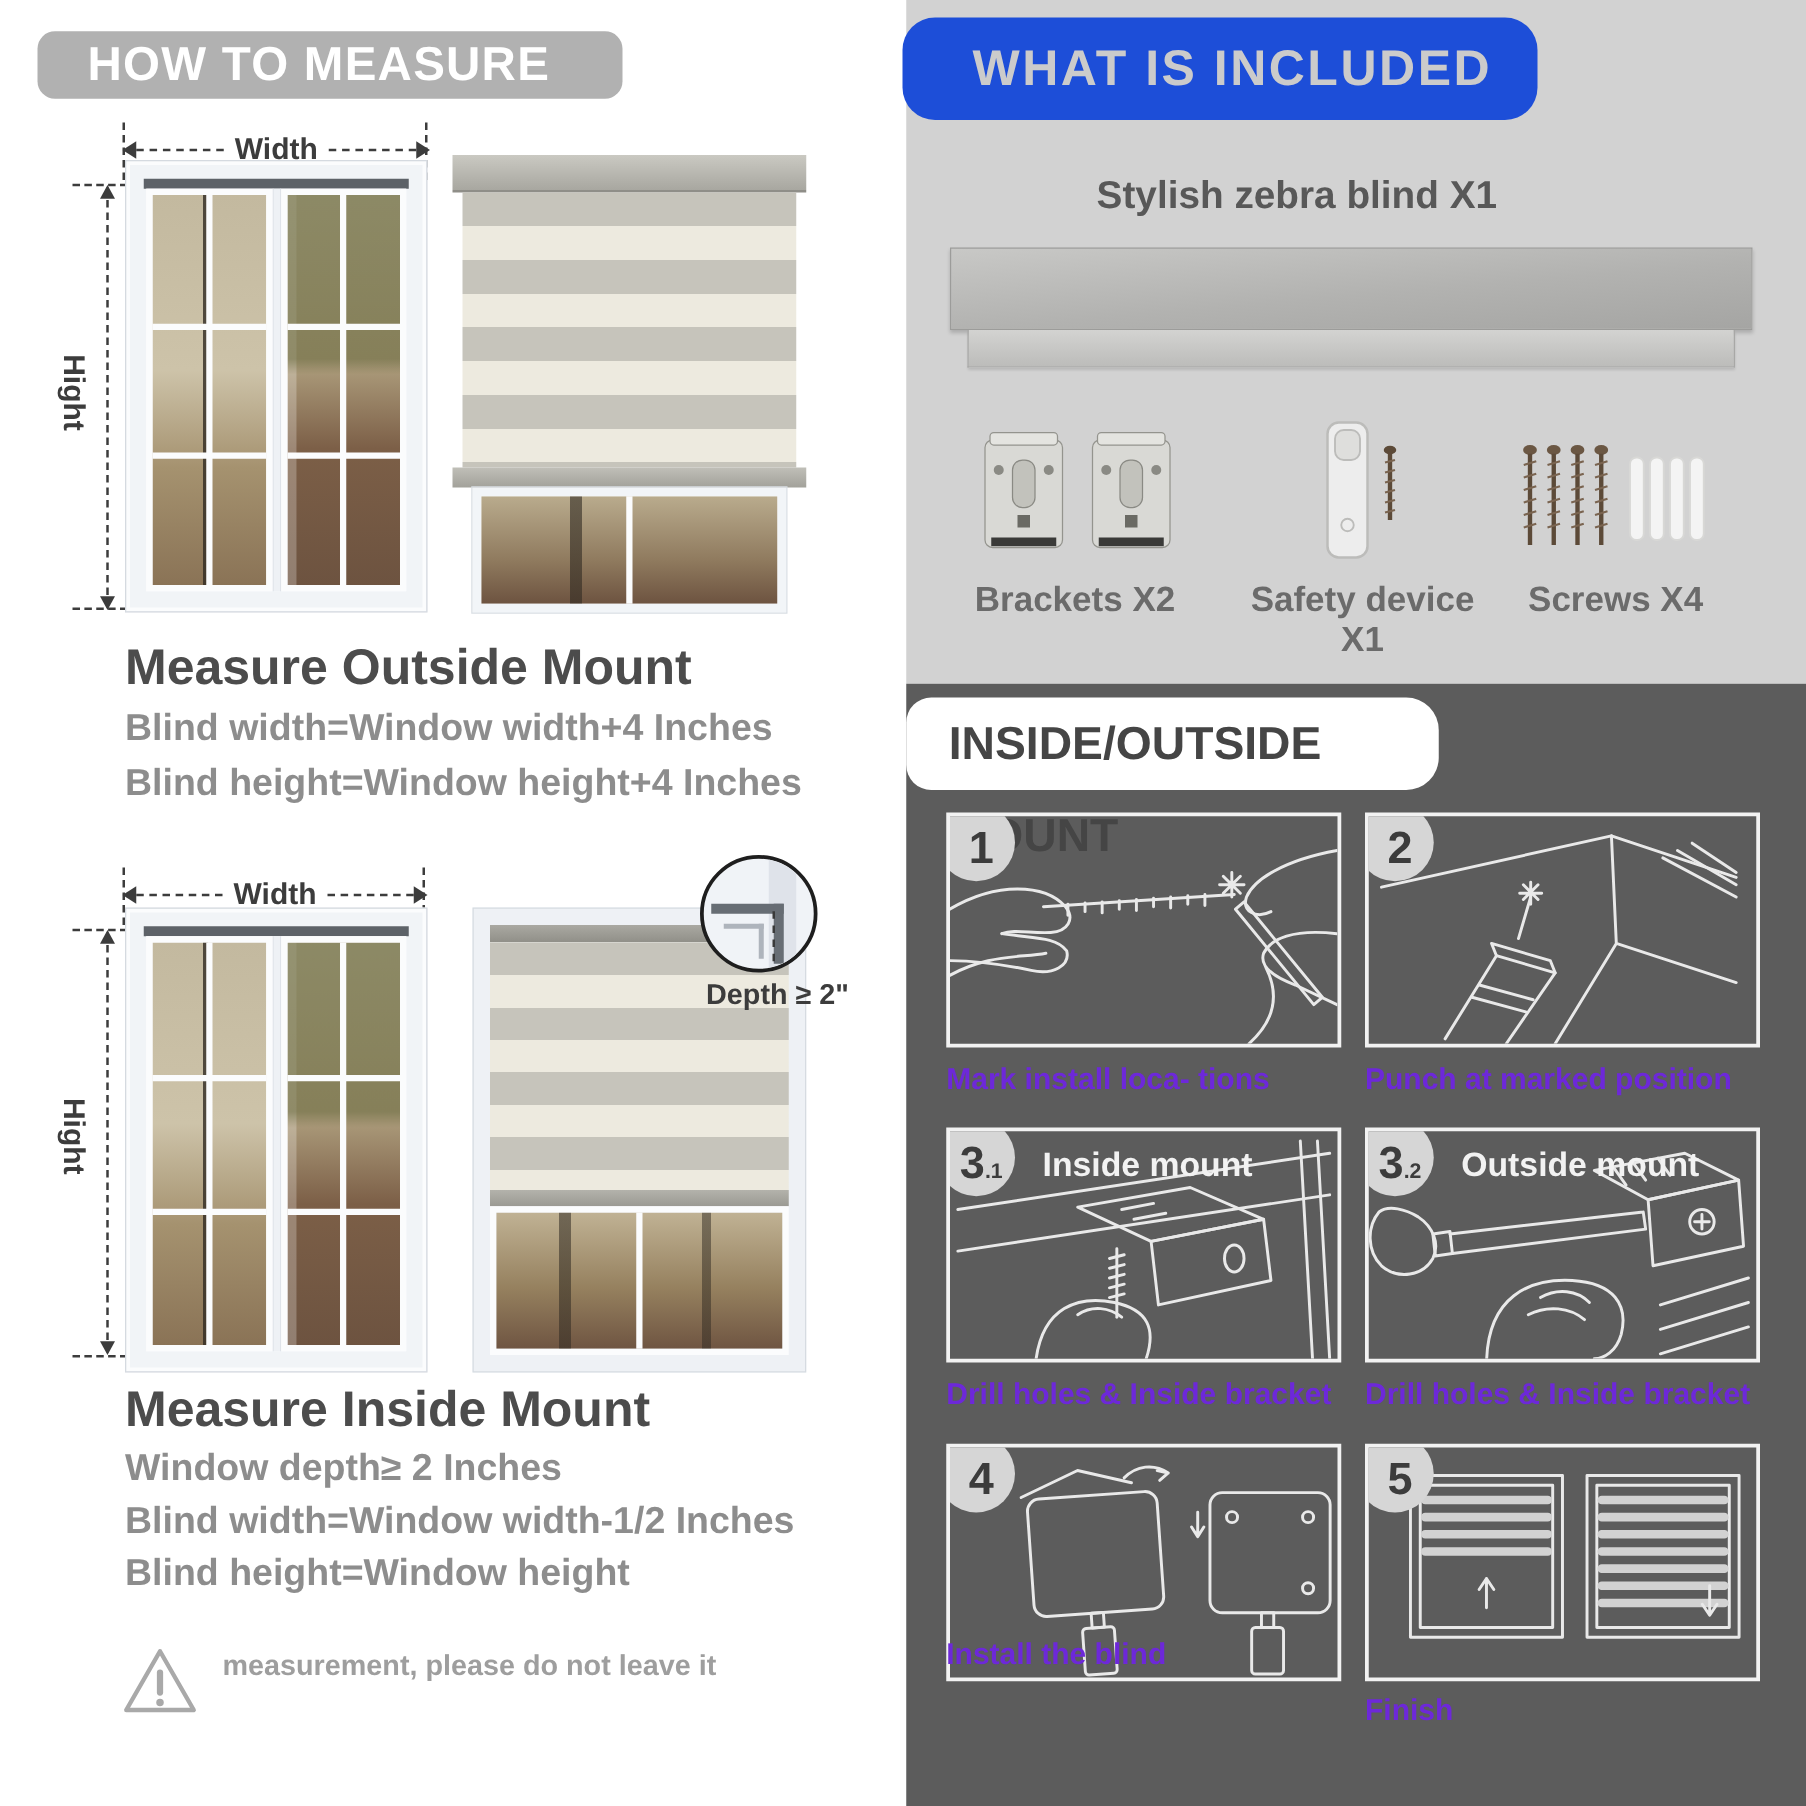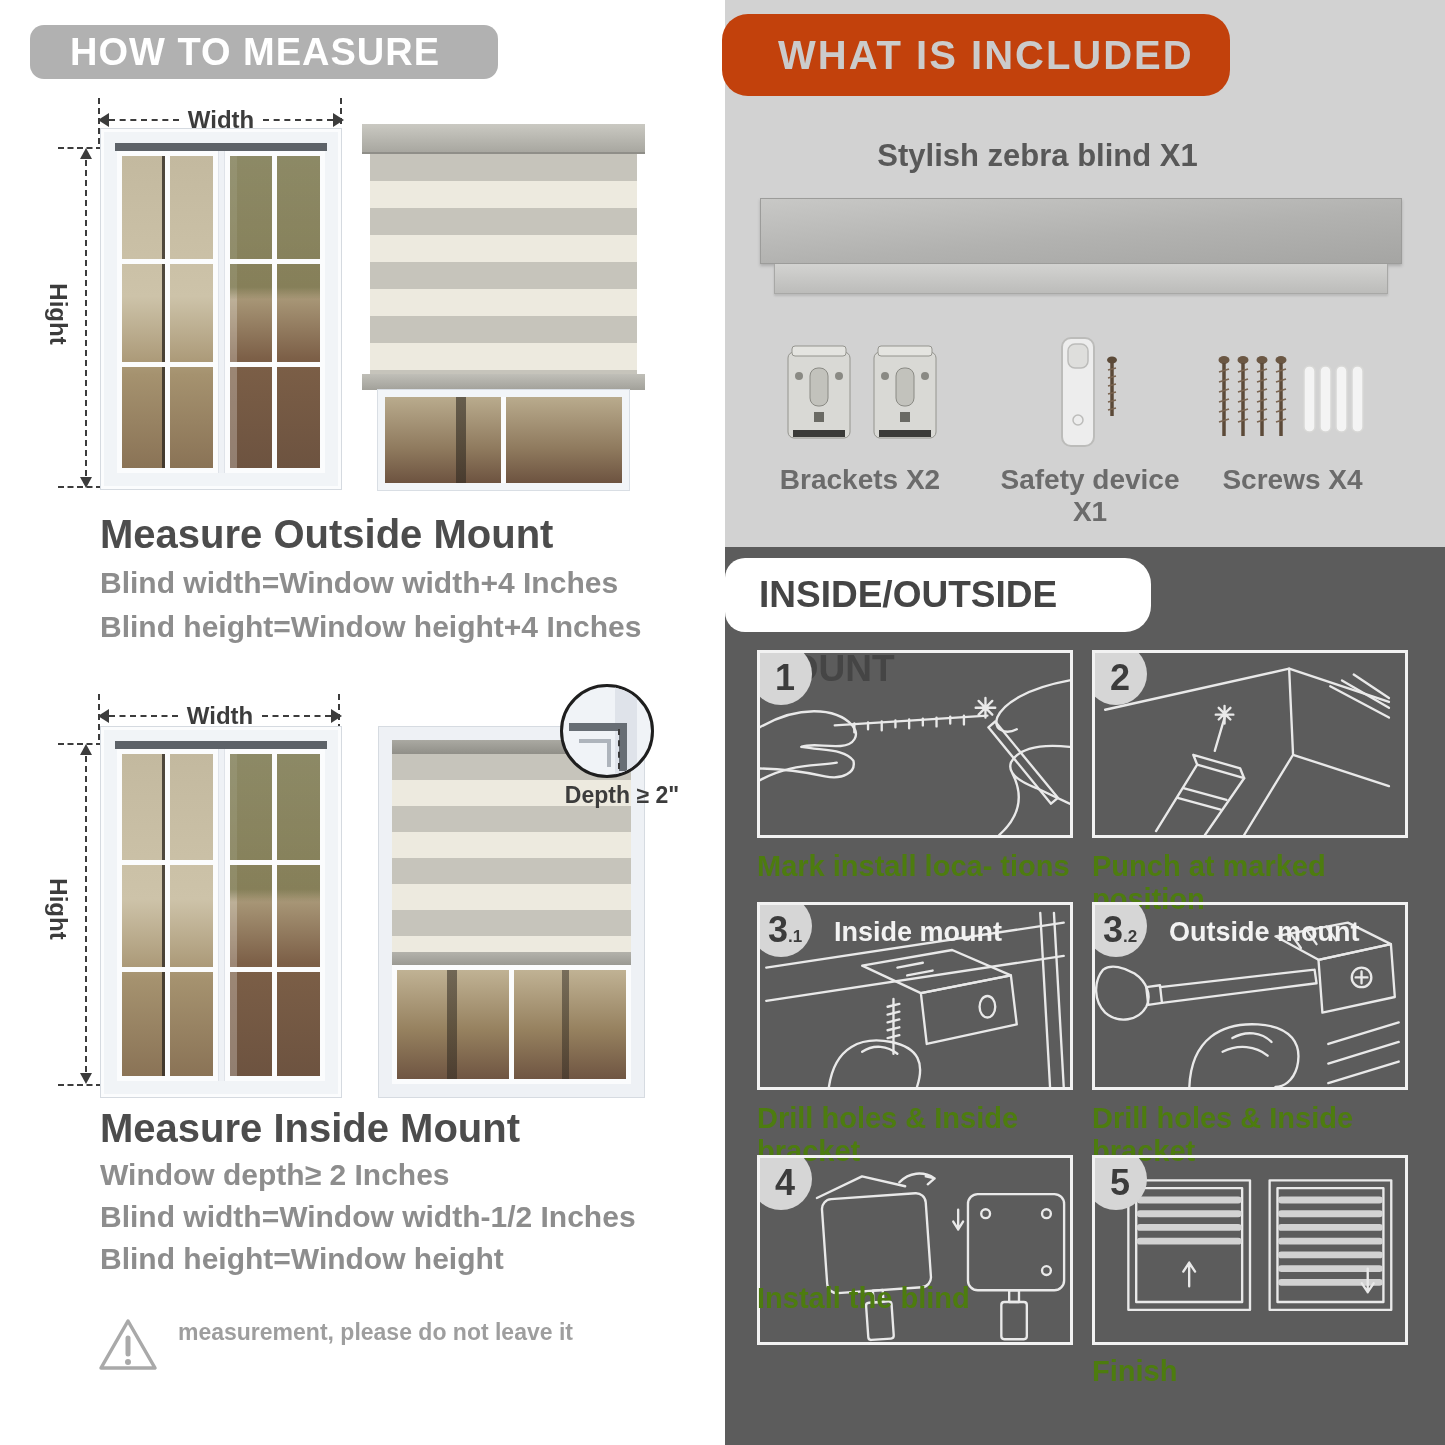--- a/index.html
+++ b/index.html
@@ -80,21 +80,21 @@
 
   .h-title { position:absolute; left:100px; font-weight:bold; font-size:40px; color:#4c4c4c; }
   .h-line  { position:absolute; left:100px; font-weight:bold; font-size:30px; color:#8d8d8d; }
 
   .warn-icon { position:absolute; left:96px; top:1316px; }
   .warn-text { position:absolute; left:178px; top:1314px; width:450px;
     font-weight:600; font-size:23px; line-height:36px; color:#9e9e9e; }
 
   
   .panel-light { position:absolute; left:725px; top:0; width:720px; height:547px; background:#d2d2d2; }
-  .pill-included { position:absolute; left:722px; top:14px; width:508px; height:82px; background:#c2410c;
+  .pill-included { position:absolute; left:722px; top:14px; width:508px; height:82px; background:#1d4ed8;
     border-radius:26px; color:#cbcbcb; font-weight:bold; font-size:40px; line-height:82px;
     padding-left:56px; letter-spacing:2px; z-index:2; }
   .blind-title { position:absolute; left:725px; top:138px; width:625px; text-align:center;
     font-weight:bold; font-size:31px; color:#585858; }
   .headrail-main { position:absolute; left:760px; top:198px; width:642px; height:66px;
     background:linear-gradient(175deg,#c8c8c6 0%,#b2b2b0 55%,#a5a5a3 100%);
     border:1px solid #9c9c9a; box-shadow:0 2px 3px rgba(0,0,0,.18); }
   .headrail-sub { position:absolute; left:774px; top:264px; width:614px; height:30px;
     background:linear-gradient(180deg,#d3d3d1,#bcbcba); border:1px solid #a8a8a6; border-top:none;
     box-shadow:0 2px 2px rgba(0,0,0,.12); }
@@ -106,21 +106,21 @@
     border-radius:20px 26px 26px 20px; color:#454545; font-weight:bold; font-size:37px;
     line-height:74px; padding-left:34px; z-index:2; }
 
   .tile { position:absolute; width:316px; height:188px; border:3px solid #f2f2f2; overflow:hidden; }
   .badge { position:absolute; top:-10px; left:-10px; width:62px; height:62px; border-radius:50%;
     background:#d6d6d6; color:#3c3c3c; display:flex; align-items:center; justify-content:center;
     font-weight:bold; padding-top:8px; padding-left:8px; z-index:2; }
   .badge .num { font-size:36px; }
   .badge .sub { font-size:17px; margin-top:14px; }
   .tile-tag { position:absolute; top:12px; left:74px; font-weight:bold; font-size:27px; color:#f2f2f2; z-index:2; }
-  .caption { position:absolute; width:330px; font-weight:bold; font-size:29px; color:#4d7c0f; }
+  .caption { position:absolute; width:330px; font-weight:bold; font-size:24px; color:#6d28d9; }
 
   .art { position:absolute; inset:0; width:100%; height:100%; }
   .art path, .art line, .art rect, .art circle, .art ellipse {
     stroke:#e9e9e9; stroke-width:2.4; fill:none; stroke-linecap:round; stroke-linejoin:round; }
   .art .thick { stroke-width:7; stroke:#d2d2d2; }
 </style>
 </head>
 <body>
 
 <div id="canvas">
@@ -410,21 +410,21 @@
       </g>
       <rect x="212" y="36" width="98" height="98" rx="10"></rect>
       <circle cx="230" cy="56" r="4.5"></circle>
       <circle cx="292" cy="56" r="4.5"></circle>
       <circle cx="292" cy="114" r="4.5"></circle>
       <rect x="254" y="134" width="10" height="12"></rect>
       <rect x="246" y="146" width="26" height="38" rx="3"></rect>
       <path d="M202,52 l0,20 M202,72 l-5,-8 M202,72 l5,-8"></path>
     </svg>
   </div>
-  <div class="caption" style="left:757px; top:1282px;">Install the blind</div>
+  <div class="caption" style="left:757px; top:1310px;">Install the blind</div>
 
   <div class="tile" style="left:1092px; top:1155px; height:190px;">
     <div class="badge">
         <span class="num">5</span>
       </div>
     <svg class="art" viewBox="0 0 316 186">
       <rect x="34" y="22" width="124" height="132"></rect>
       <rect x="42" y="30" width="108" height="116"></rect>
       <path class="thick" d="M46,42 L146,42 M46,56 L146,56 M46,70 L146,70 M46,84 L146,84"></path>
       <path d="M96,130 l0,-24 M96,106 l-6,9 M96,106 l6,9"></path>

